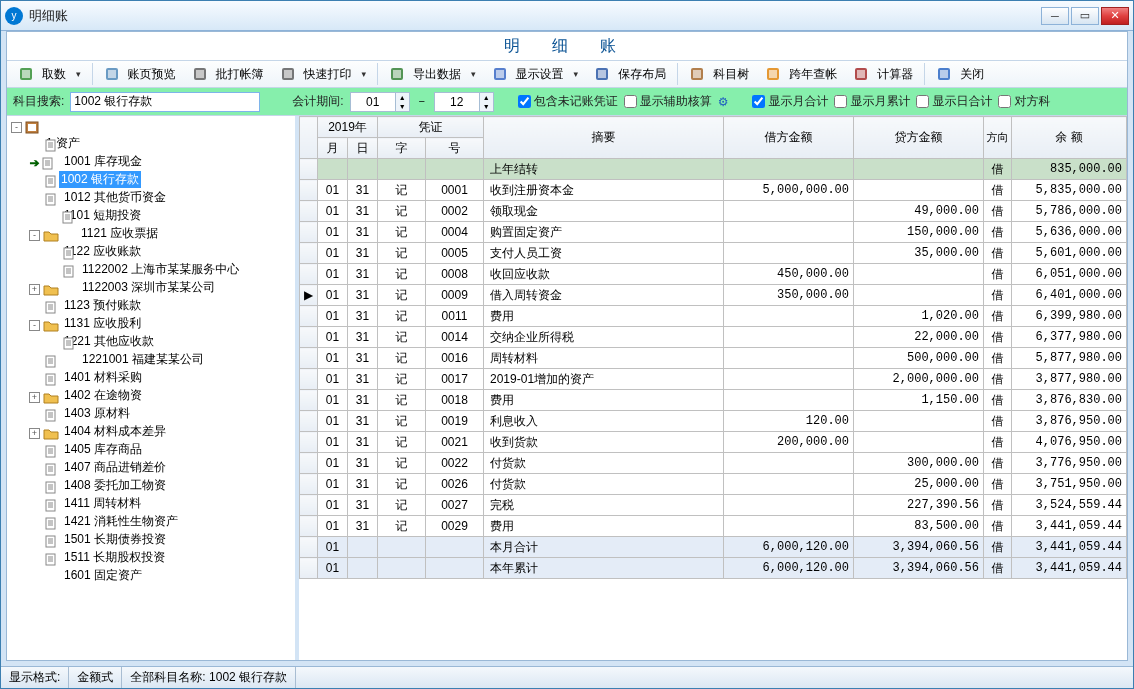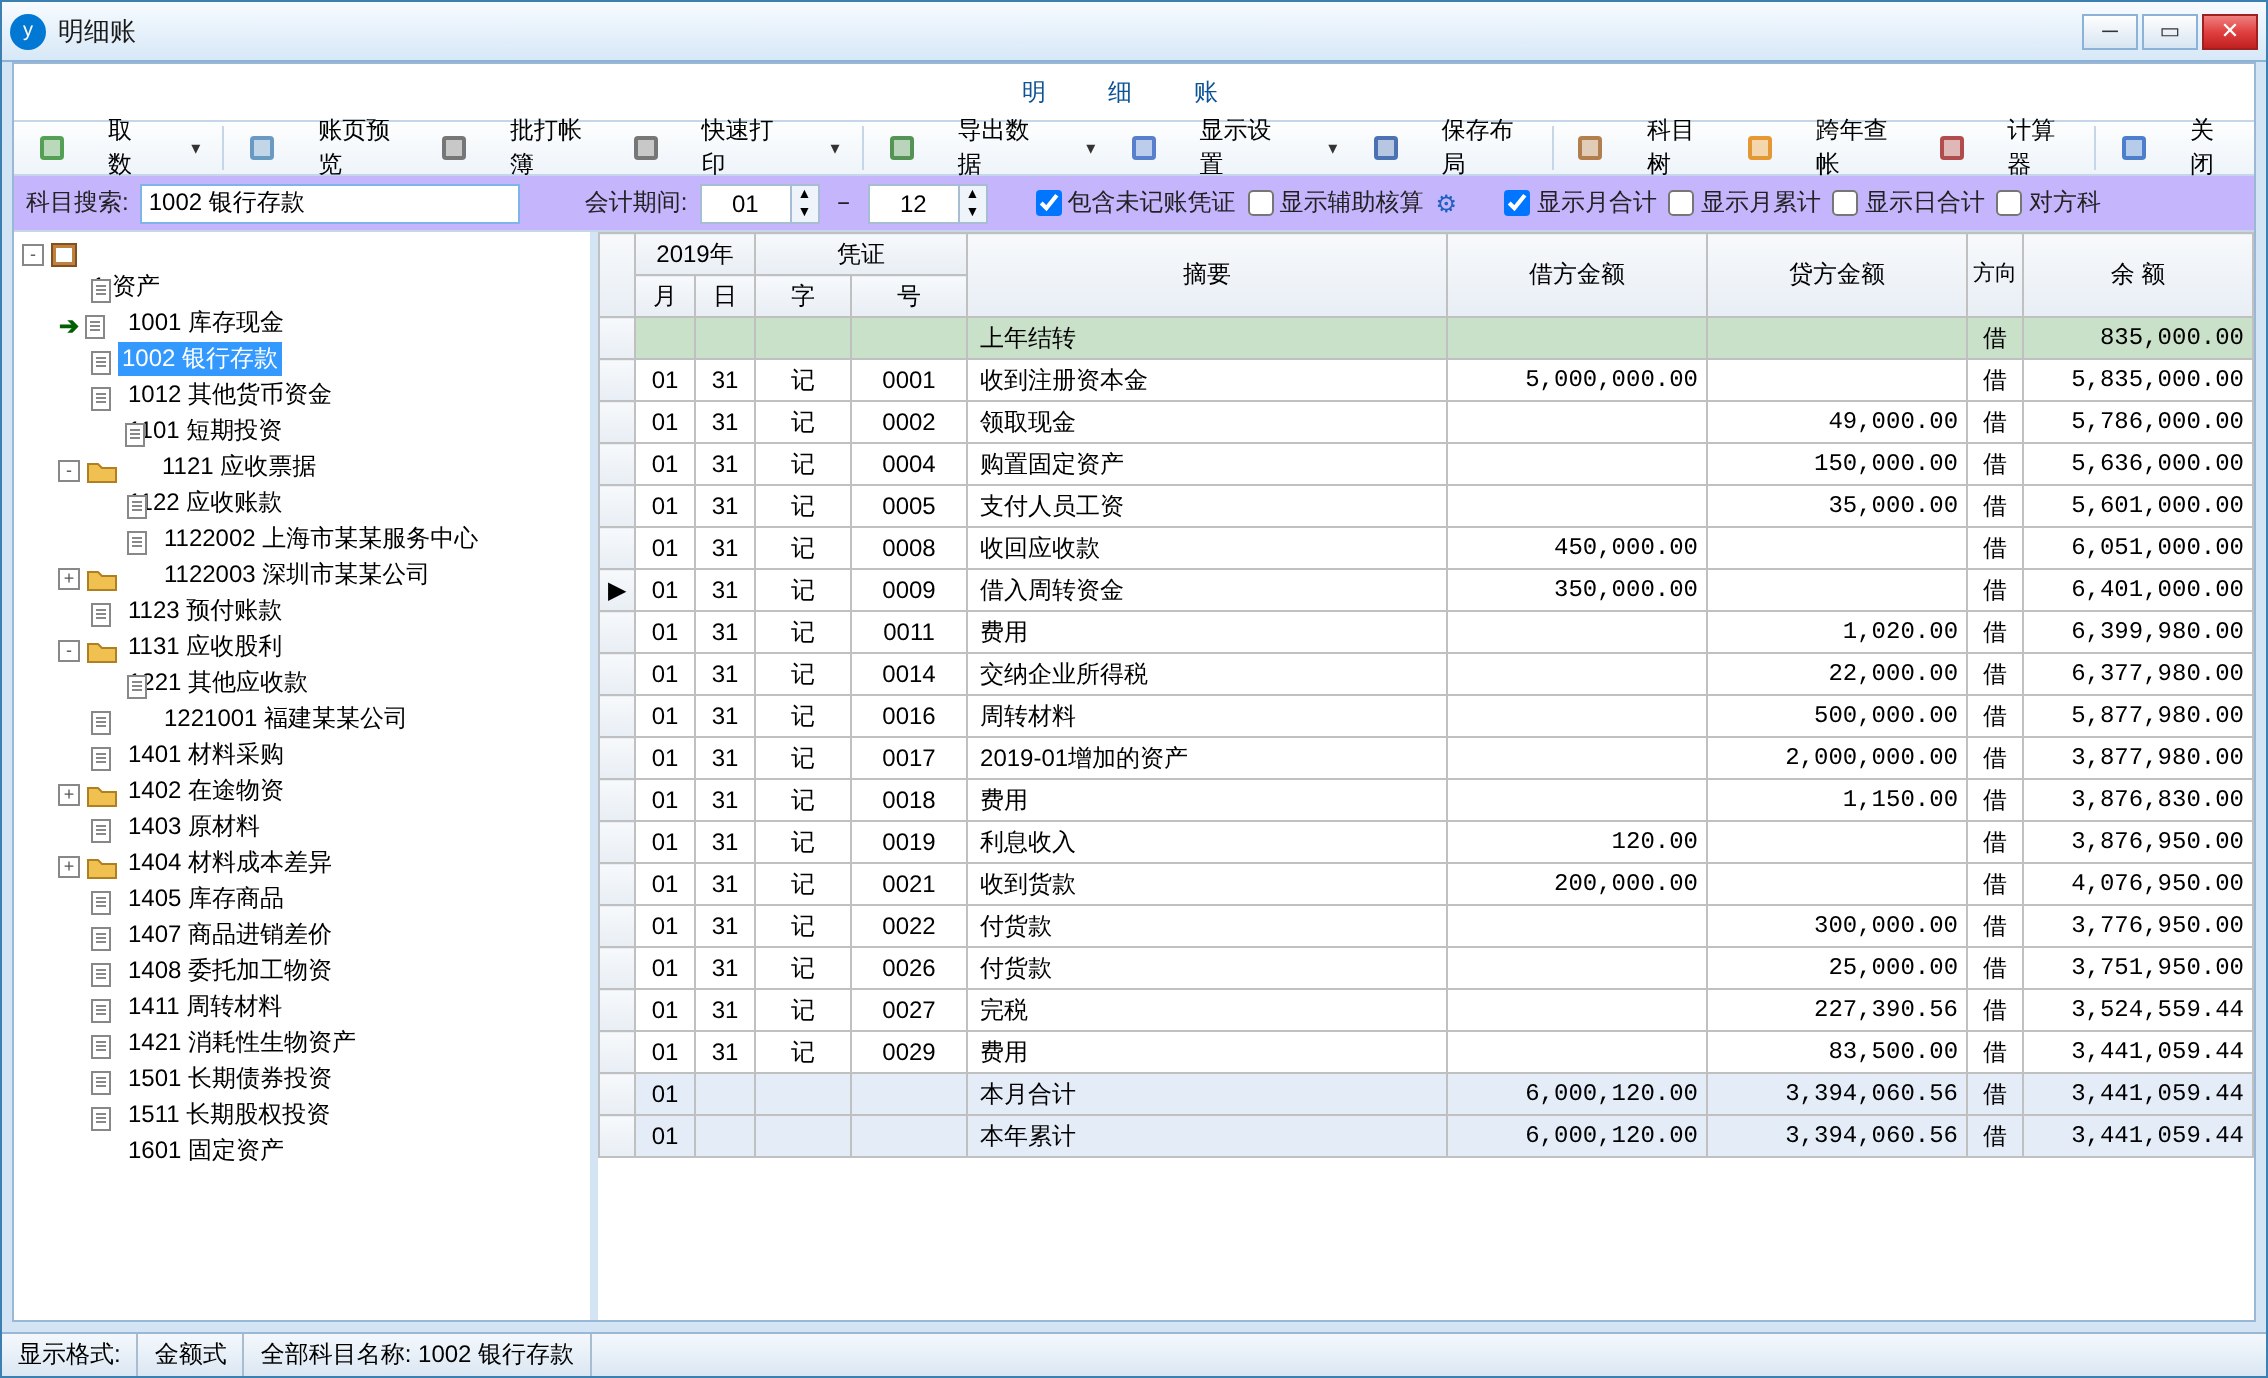--- a/index.html
+++ b/index.html
@@ -5,27 +5,27 @@
 * { margin: 0; padding: 0; box-sizing: border-box; }
 body { font-family: "Microsoft YaHei", SimSun, Tahoma, Arial, sans-serif; font-size: 12px; background: #d3e4f5; overflow: hidden; }
 .window { width: 1134px; height: 689px; background: #d3e4f5; border: 1px solid #3c7fb1; display: flex; flex-direction: column; }
 .titlebar { height: 30px; background: linear-gradient(#f7fbff, #d7e8f7); display: flex; align-items: center; padding: 0 4px; border-bottom: 1px solid #8db2d8; }
 .titlebar .ticon { width: 18px; height: 18px; border-radius: 50%; background: #0078d4; margin-right: 6px; display:flex; align-items:center; justify-content:center; color:#fff; font-size:10px; }
 .titlebar .title { flex: 1; font-size: 13px; color: #1a1a1a; }
 .winbtns { display: flex; gap: 2px; }
 .winbtn { width: 28px; height: 18px; border: 1px solid #8db2d8; background: linear-gradient(#fefefe,#d7e5f2); display:flex; align-items:center; justify-content:center; font-size:11px; color:#333; }
 .winbtn.close { background: linear-gradient(#f08080,#e04040,#c02020); color:#fff; border-color:#a02020; }
 .inner { margin: 0 5px 5px 5px; flex:1; background:#fff; border:1px solid #9ab8d6; display:flex; flex-direction:column; }
-.heading { height: 28px; display:flex; align-items:center; justify-content:center; color:#0b5394; font-size:12px; letter-spacing: 14px; font-family: KaiTi, SimSun, serif; }
+.heading { height: 28px; display:flex; align-items:center; justify-content:center; color:#0b5394; font-size:16px; letter-spacing: 14px; font-family: KaiTi, SimSun, serif; }
 .toolbar { height: 28px; background: linear-gradient(#fdfefe,#eef4fa); border-top:1px solid #c5d6e8; border-bottom:1px solid #c5d6e8; display:flex; align-items:center; padding: 0 4px; gap:2px; }
-.tbtn { display:flex; align-items:center; gap:20px; padding: 2px 6px; border:1px solid transparent; cursor:default; }
+.tbtn { display:flex; align-items:center; gap:8px; padding: 2px 6px; border:1px solid transparent; cursor:default; }
 .tbtn .ic { width:16px; height:16px; display:inline-flex; align-items:center; justify-content:center; }
 .tbtn .dd { font-size:9px; color:#333; margin-left:2px; }
 .tsep { width:1px; height:22px; background:#c5d6e8; margin: 0 2px; }
-.filterbar { height: 28px; display:flex; align-items:center; padding: 0 6px; gap: 6px; background:#c4b5fd; border-bottom:1px solid #c5d6e8; }
+.filterbar { height: 28px; display:flex; align-items:center; padding: 0 6px; gap: 6px; background:#86efac; border-bottom:1px solid #c5d6e8; }
 .filterbar label { color:#222; }
 .filterbar input[type=text].search { width: 190px; height: 20px; border:1px solid #7eb4ea; padding: 1px 3px; font-family: inherit; font-size:12px; }
 .spin { display:inline-flex; align-items:center; border:1px solid #a6bdd4; height:20px; }
 .spin input { width: 44px; height:18px; border:none; text-align:center; font-size:12px; font-family: inherit; }
 .spin .ar { display:flex; flex-direction:column; }
 .spin .ar span { width:14px; height:9px; font-size:7px; display:flex; align-items:center; justify-content:center; background:#eef4fa; border-left:1px solid #a6bdd4; cursor:default; }
 .chk { display:inline-flex; align-items:center; gap:3px; }
 .chk input { width:13px; height:13px; }
 .mainsplit { flex:1; display:flex; overflow:hidden; }
 .treepane { width: 292px; border-right: 4px solid #d3e4f5; background:#fff; overflow-y:auto; overflow-x:hidden; padding:2px 0; }

